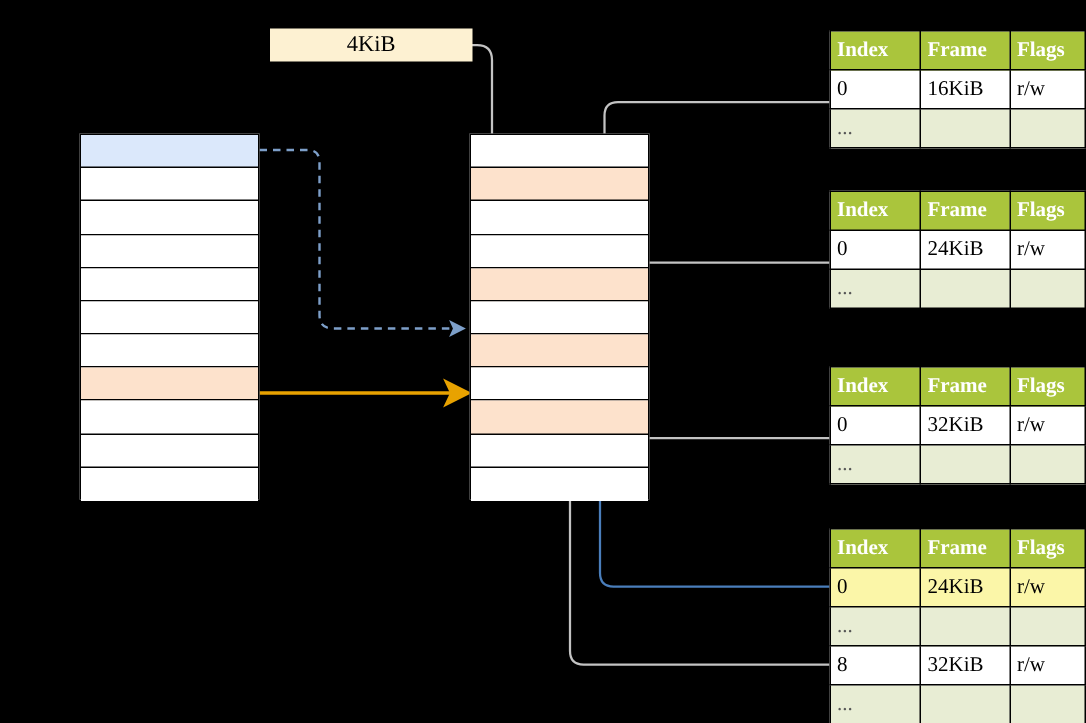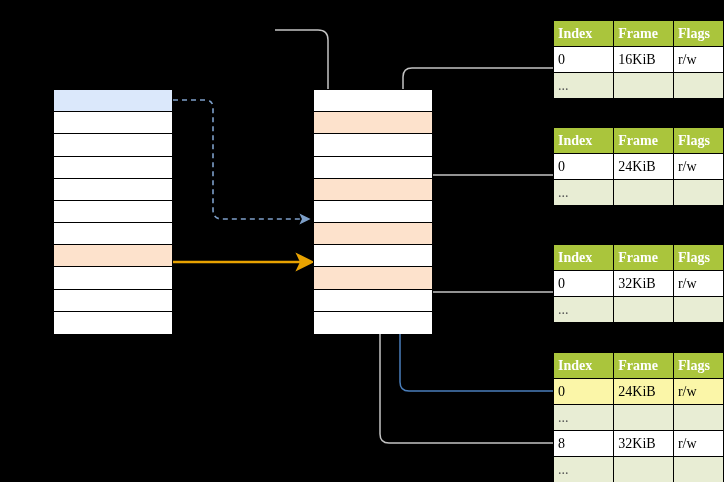--- a/index.html
+++ b/index.html
@@ -82,20 +82,23 @@
 
     <g>
       <path d="M553,443 L389,443 Q380,443 380,434 L380,265" fill="none" stroke="#c3c3c3" stroke-width="1.5" marker-end="url(#ar-gray)"></path>
     </g>
 
     <g>
       <path d="M553,391 L409,391 Q400,391 400,382 L400,215" fill="none" stroke="#4a7ebb" stroke-width="1.5" marker-end="url(#ar-blue)"></path>
     </g>
   </svg>
 
+  <div class="tag" style="left:180px;top:19px;width:135px;height:22px;">
+    <span>4KiB</span>
+  </div>
 
   <div class="col" id="virtual-col" style="left:53px;top:89px;width:120px;height:244px;">
       <div class="cell blue" style="height: 22.1818px;"></div>
       <div class="cell" style="height: 22.1818px;"></div>
       <div class="cell" style="height: 22.1818px;"></div>
       <div class="cell" style="height: 22.1818px;"></div>
       <div class="cell" style="height: 22.1818px;"></div>
       <div class="cell" style="height: 22.1818px;"></div>
       <div class="cell" style="height: 22.1818px;"></div>
       <div class="cell orange" style="height: 22.1818px;"></div>

